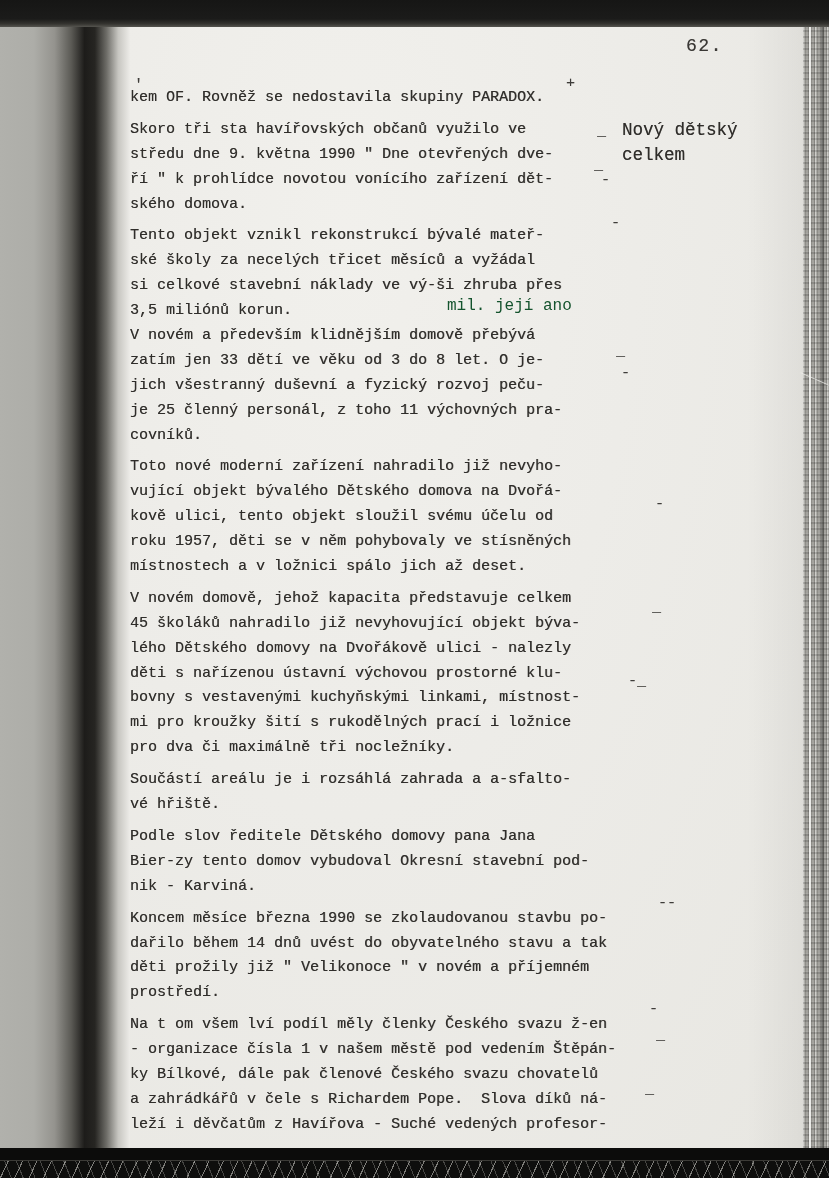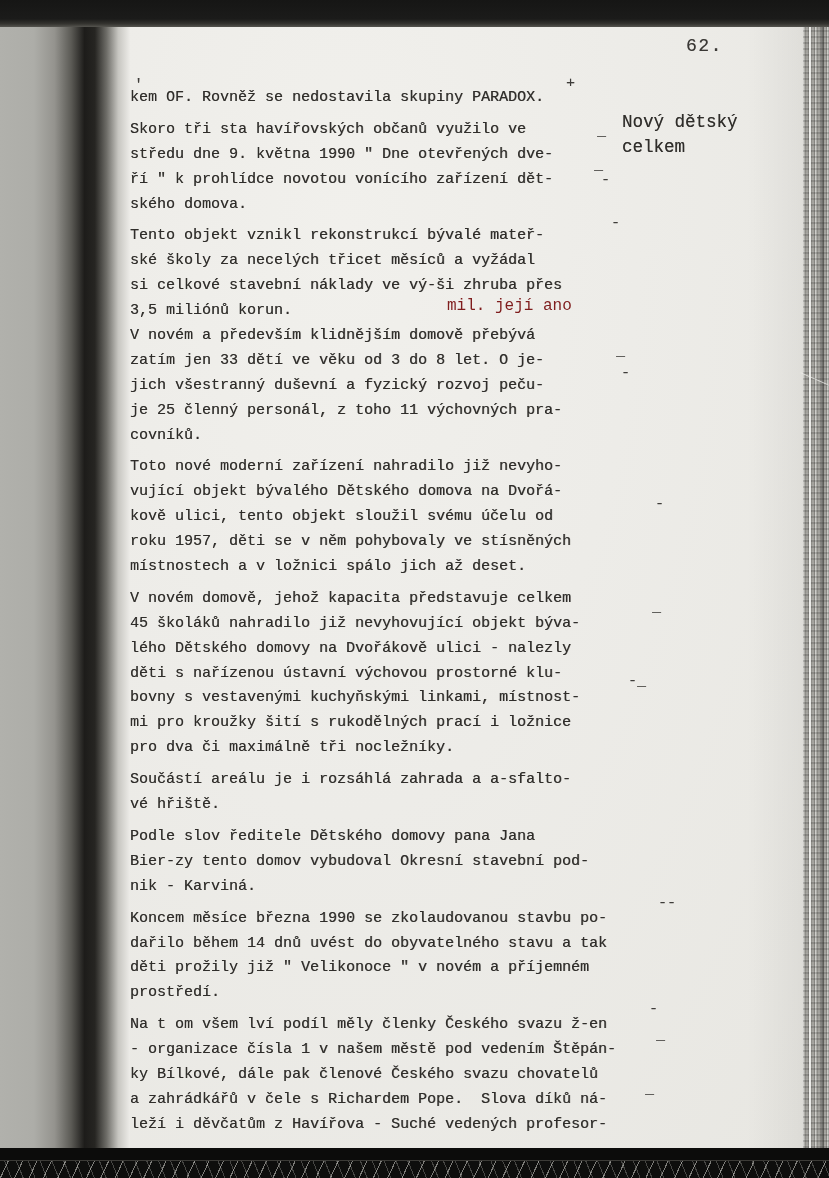--- a/index.html
+++ b/index.html
@@ -59,28 +59,28 @@
     text-shadow:.3px .3px .4px rgba(58,56,53,.55);
   }
   .text-col{
     position:absolute;left:130px;top:86px;width:600px;
     color:#2f2d2a;font-size:15px;line-height:24.9px;white-space:pre;
     text-shadow:.35px .35px .35px rgba(47,45,42,.6);
   }
   .para{margin:0 0 7px 0;}
   .line{height:24.9px;}
   .margin-note{
-    position:absolute;left:622px;top:110px;
+    position:absolute;left:622px;top:118px;
     color:#2f2d2a;font-size:17.5px;line-height:24.9px;white-space:pre;
     text-shadow:.35px .35px .35px rgba(47,45,42,.6);
   }
   
   .ghost{
     position:absolute;left:447px;top:297px;
-    color:#7f1d1d;font-size:16px;filter:blur(.6px);white-space:pre;
+    color:#14532d;font-size:16px;filter:blur(.6px);white-space:pre;
   }
   
   .art{
     position:absolute;color:#3e3c39;font-size:15px;line-height:15px;
     text-shadow:.3px .3px .3px rgba(62,60,57,.5);white-space:pre;
   }
 </style>
 </head>
 <body>
 

